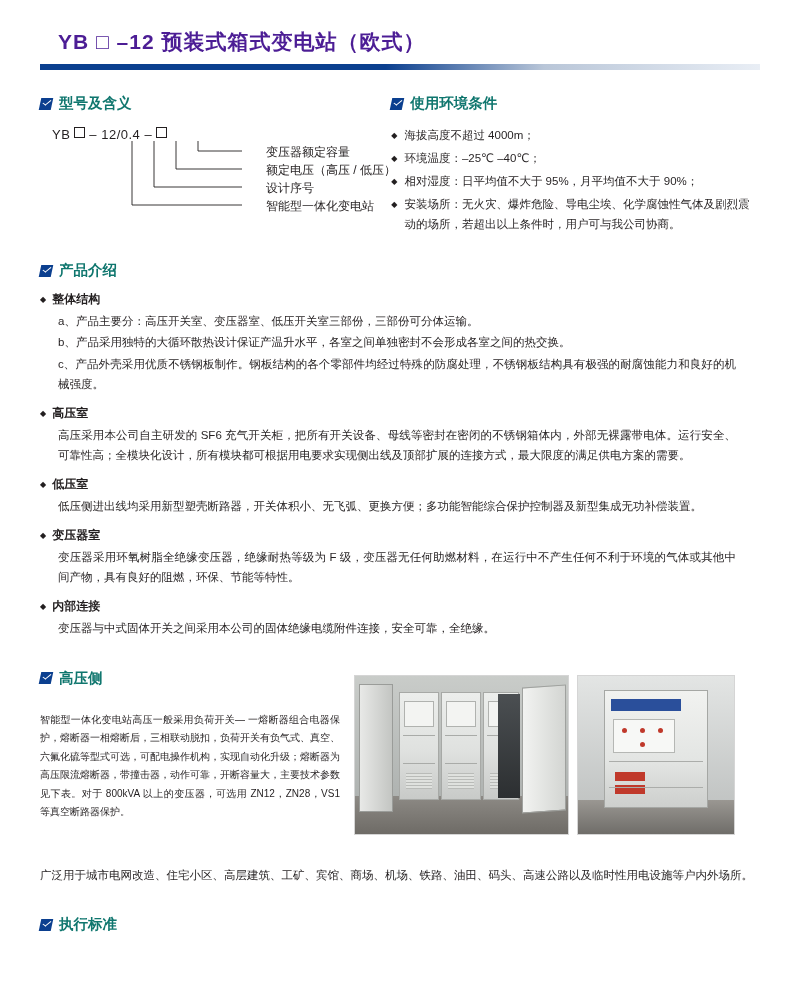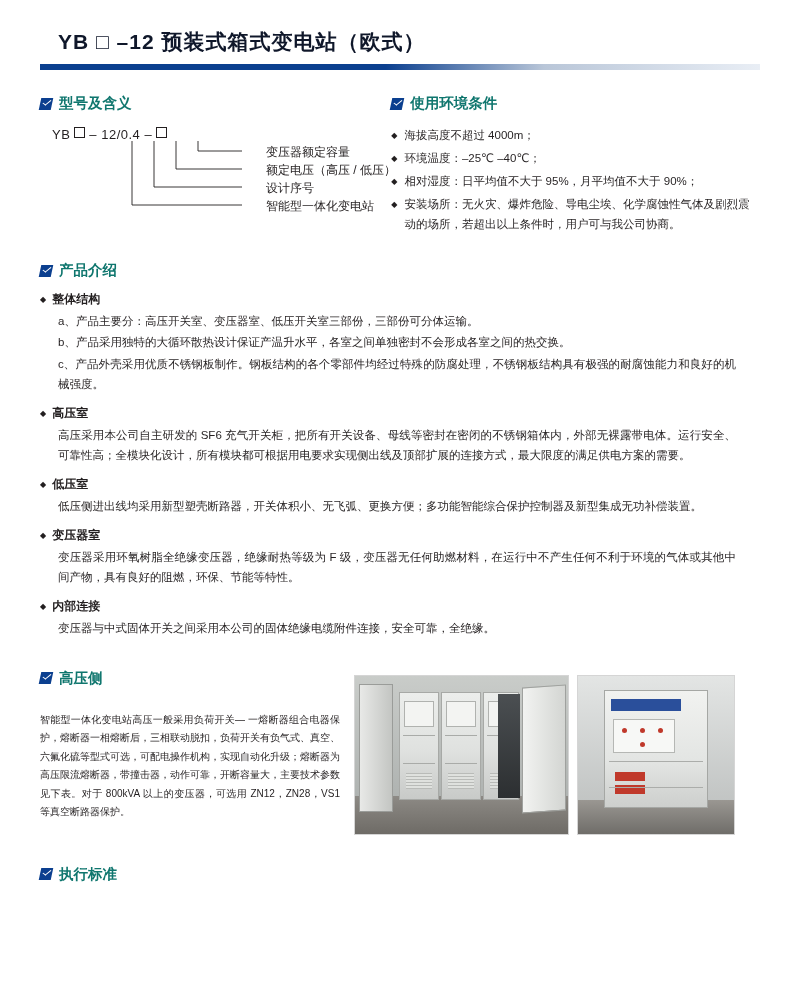--- a/index.html
+++ b/index.html
@@ -25,21 +25,21 @@
     position: absolute;
     left: 40px; right: 40px; top: 38px;
     height: 6px;
     background: linear-gradient(to right, #0b3f8f 0%, #0b3f8f 48%, #b9c6d8 70%, #e9eef5 100%);
   }
   .page-title {
     position: absolute;
     left: 58px; top: 2px;
     font-size: 21px;
     font-weight: bold;
-    color: #0f172a;
+    color: #4c1d95;
     letter-spacing: 1px;
     white-space: nowrap;
   }
 
   
   .sec-head {
     display: flex;
     align-items: center;
     gap: 7px;
   }
@@ -402,20 +402,21 @@
         <div class="pb-red"></div>
         <div class="pb-red2"></div>
         <div class="pb-seam" style="top:70px;"></div>
         <div class="pb-seam" style="top:96px;"></div>
       </div>
     </div>
   </div>
 </div>
 
 <div class="block">
+  <div class="body">广泛用于城市电网改造、住宅小区、高层建筑、工矿、宾馆、商场、机场、铁路、油田、码头、高速公路以及临时性用电设施等户内外场所。</div>
 </div>
 
 <div class="block">
   <div class="sec-head">
     <span class="sec-mark"></span>
     <span class="sec-title">执行标准</span>
   </div>
 
 </div>
 

